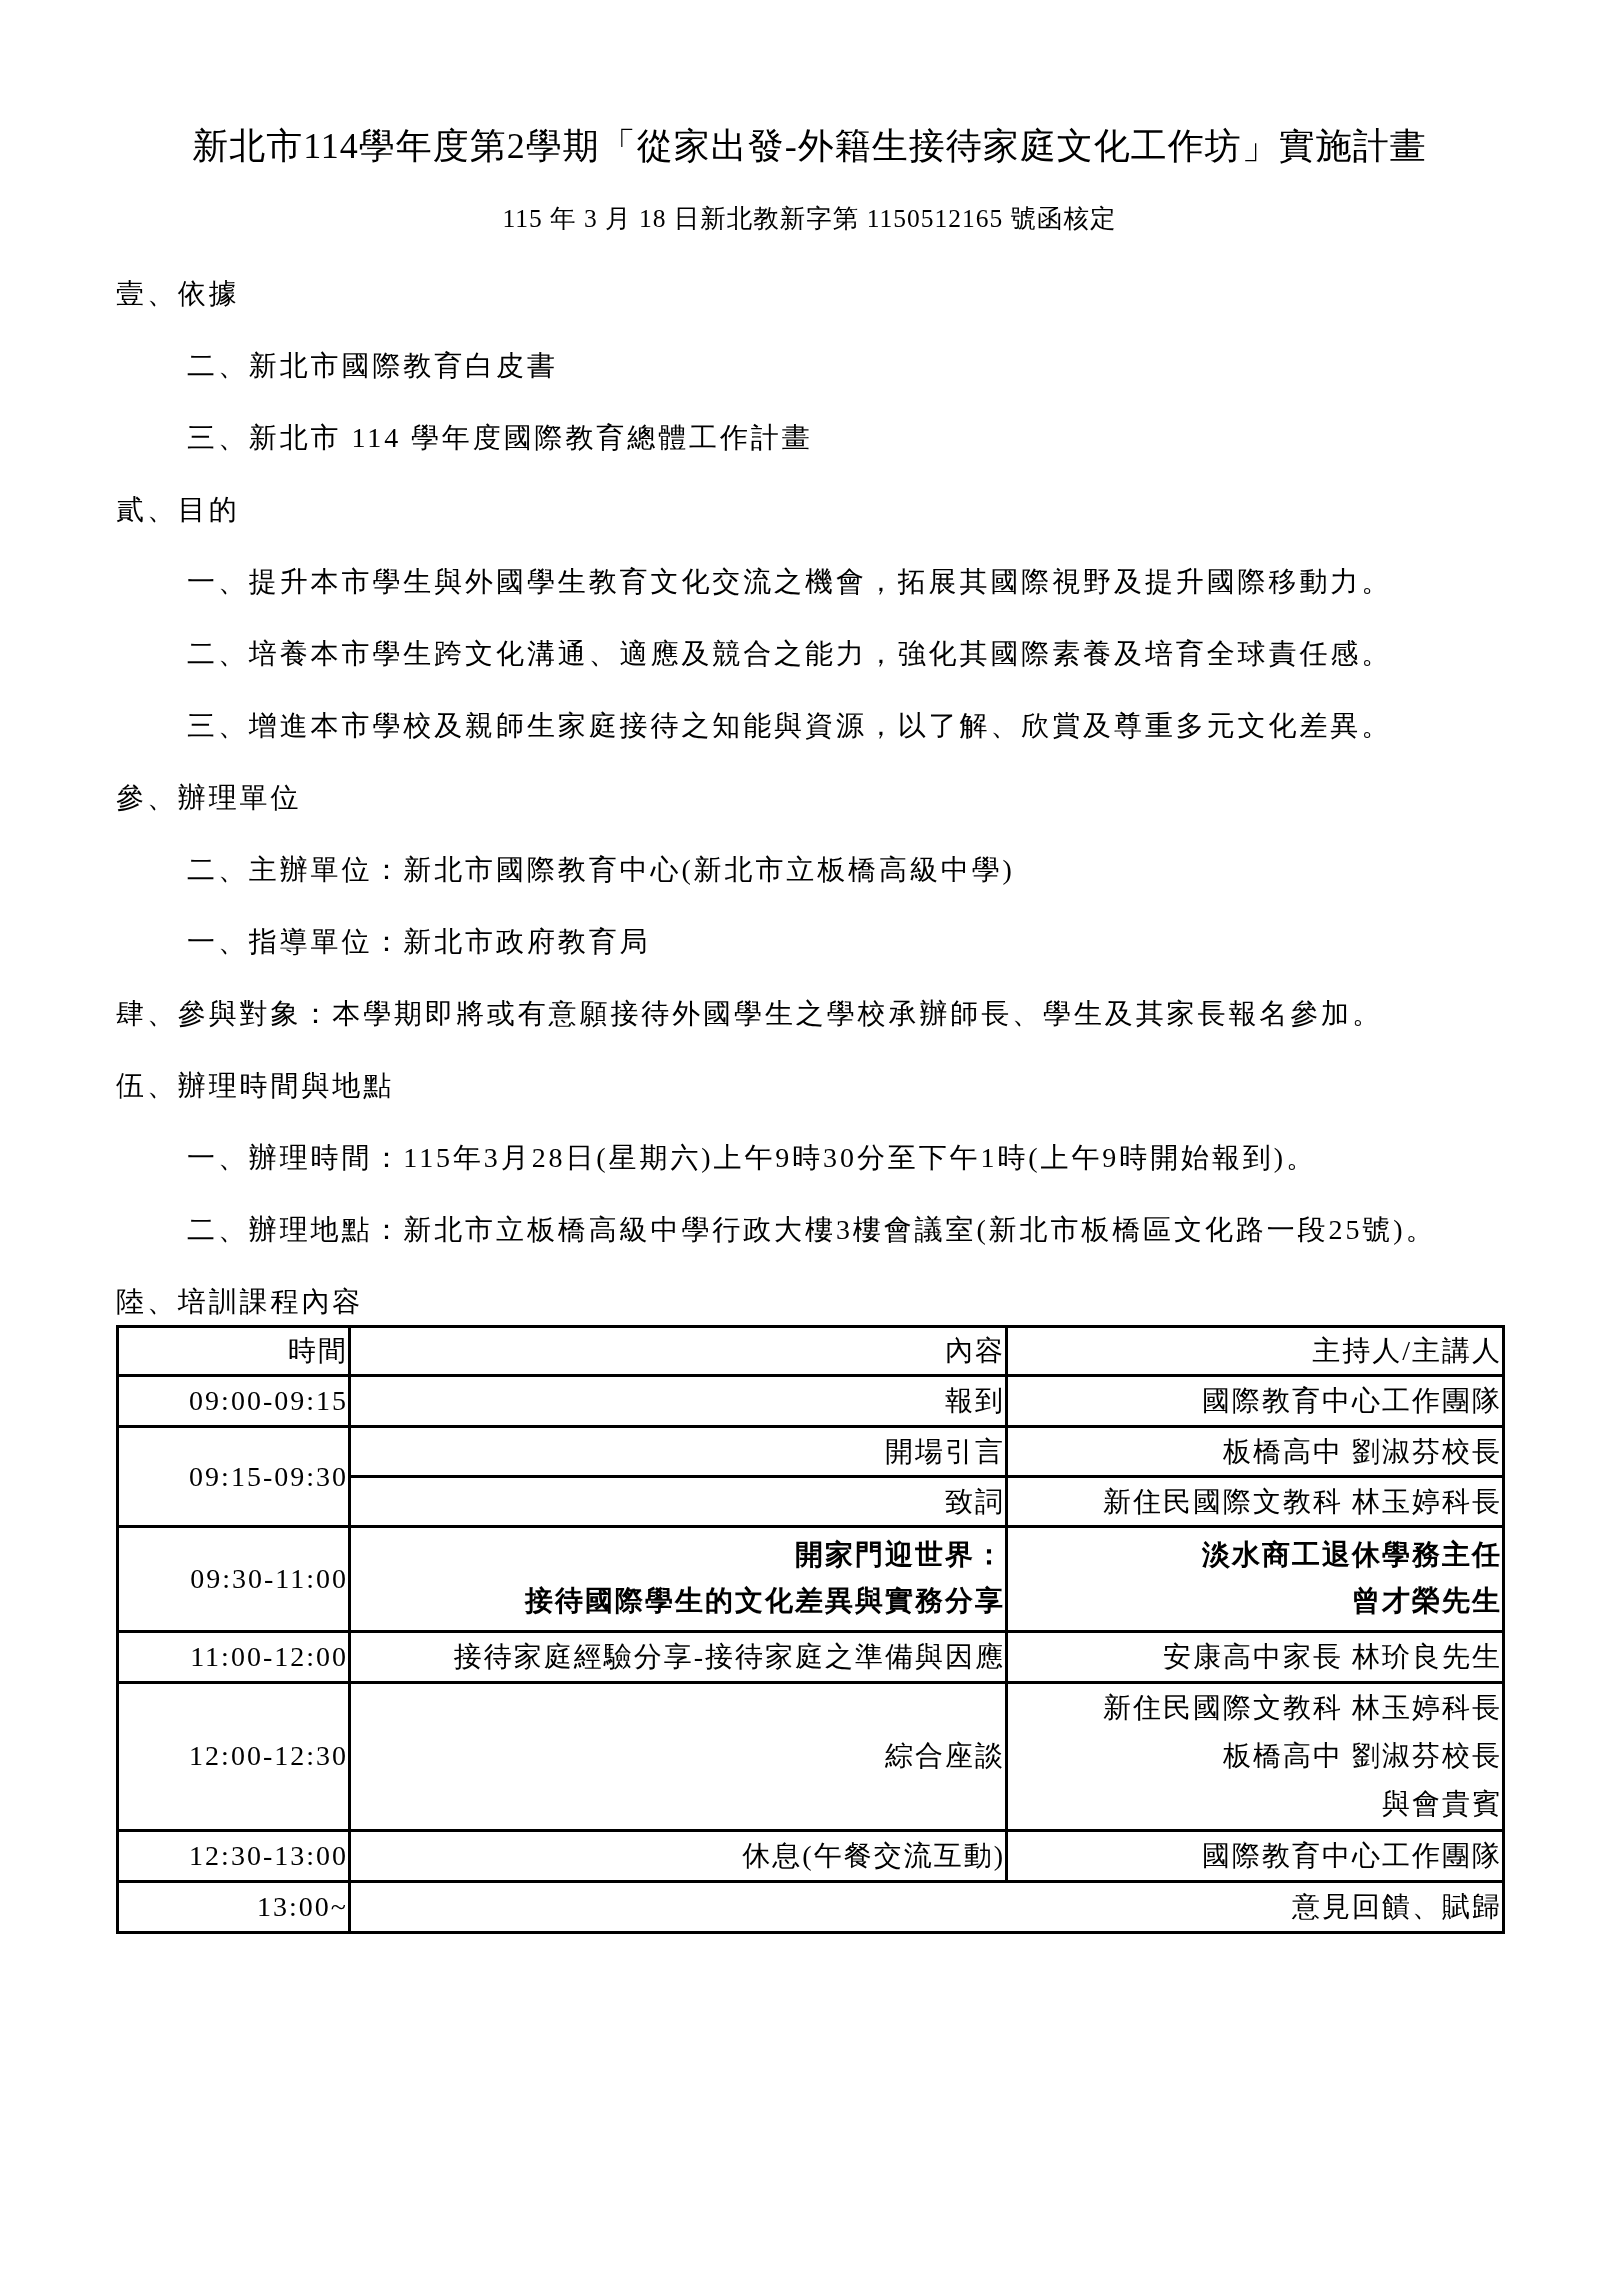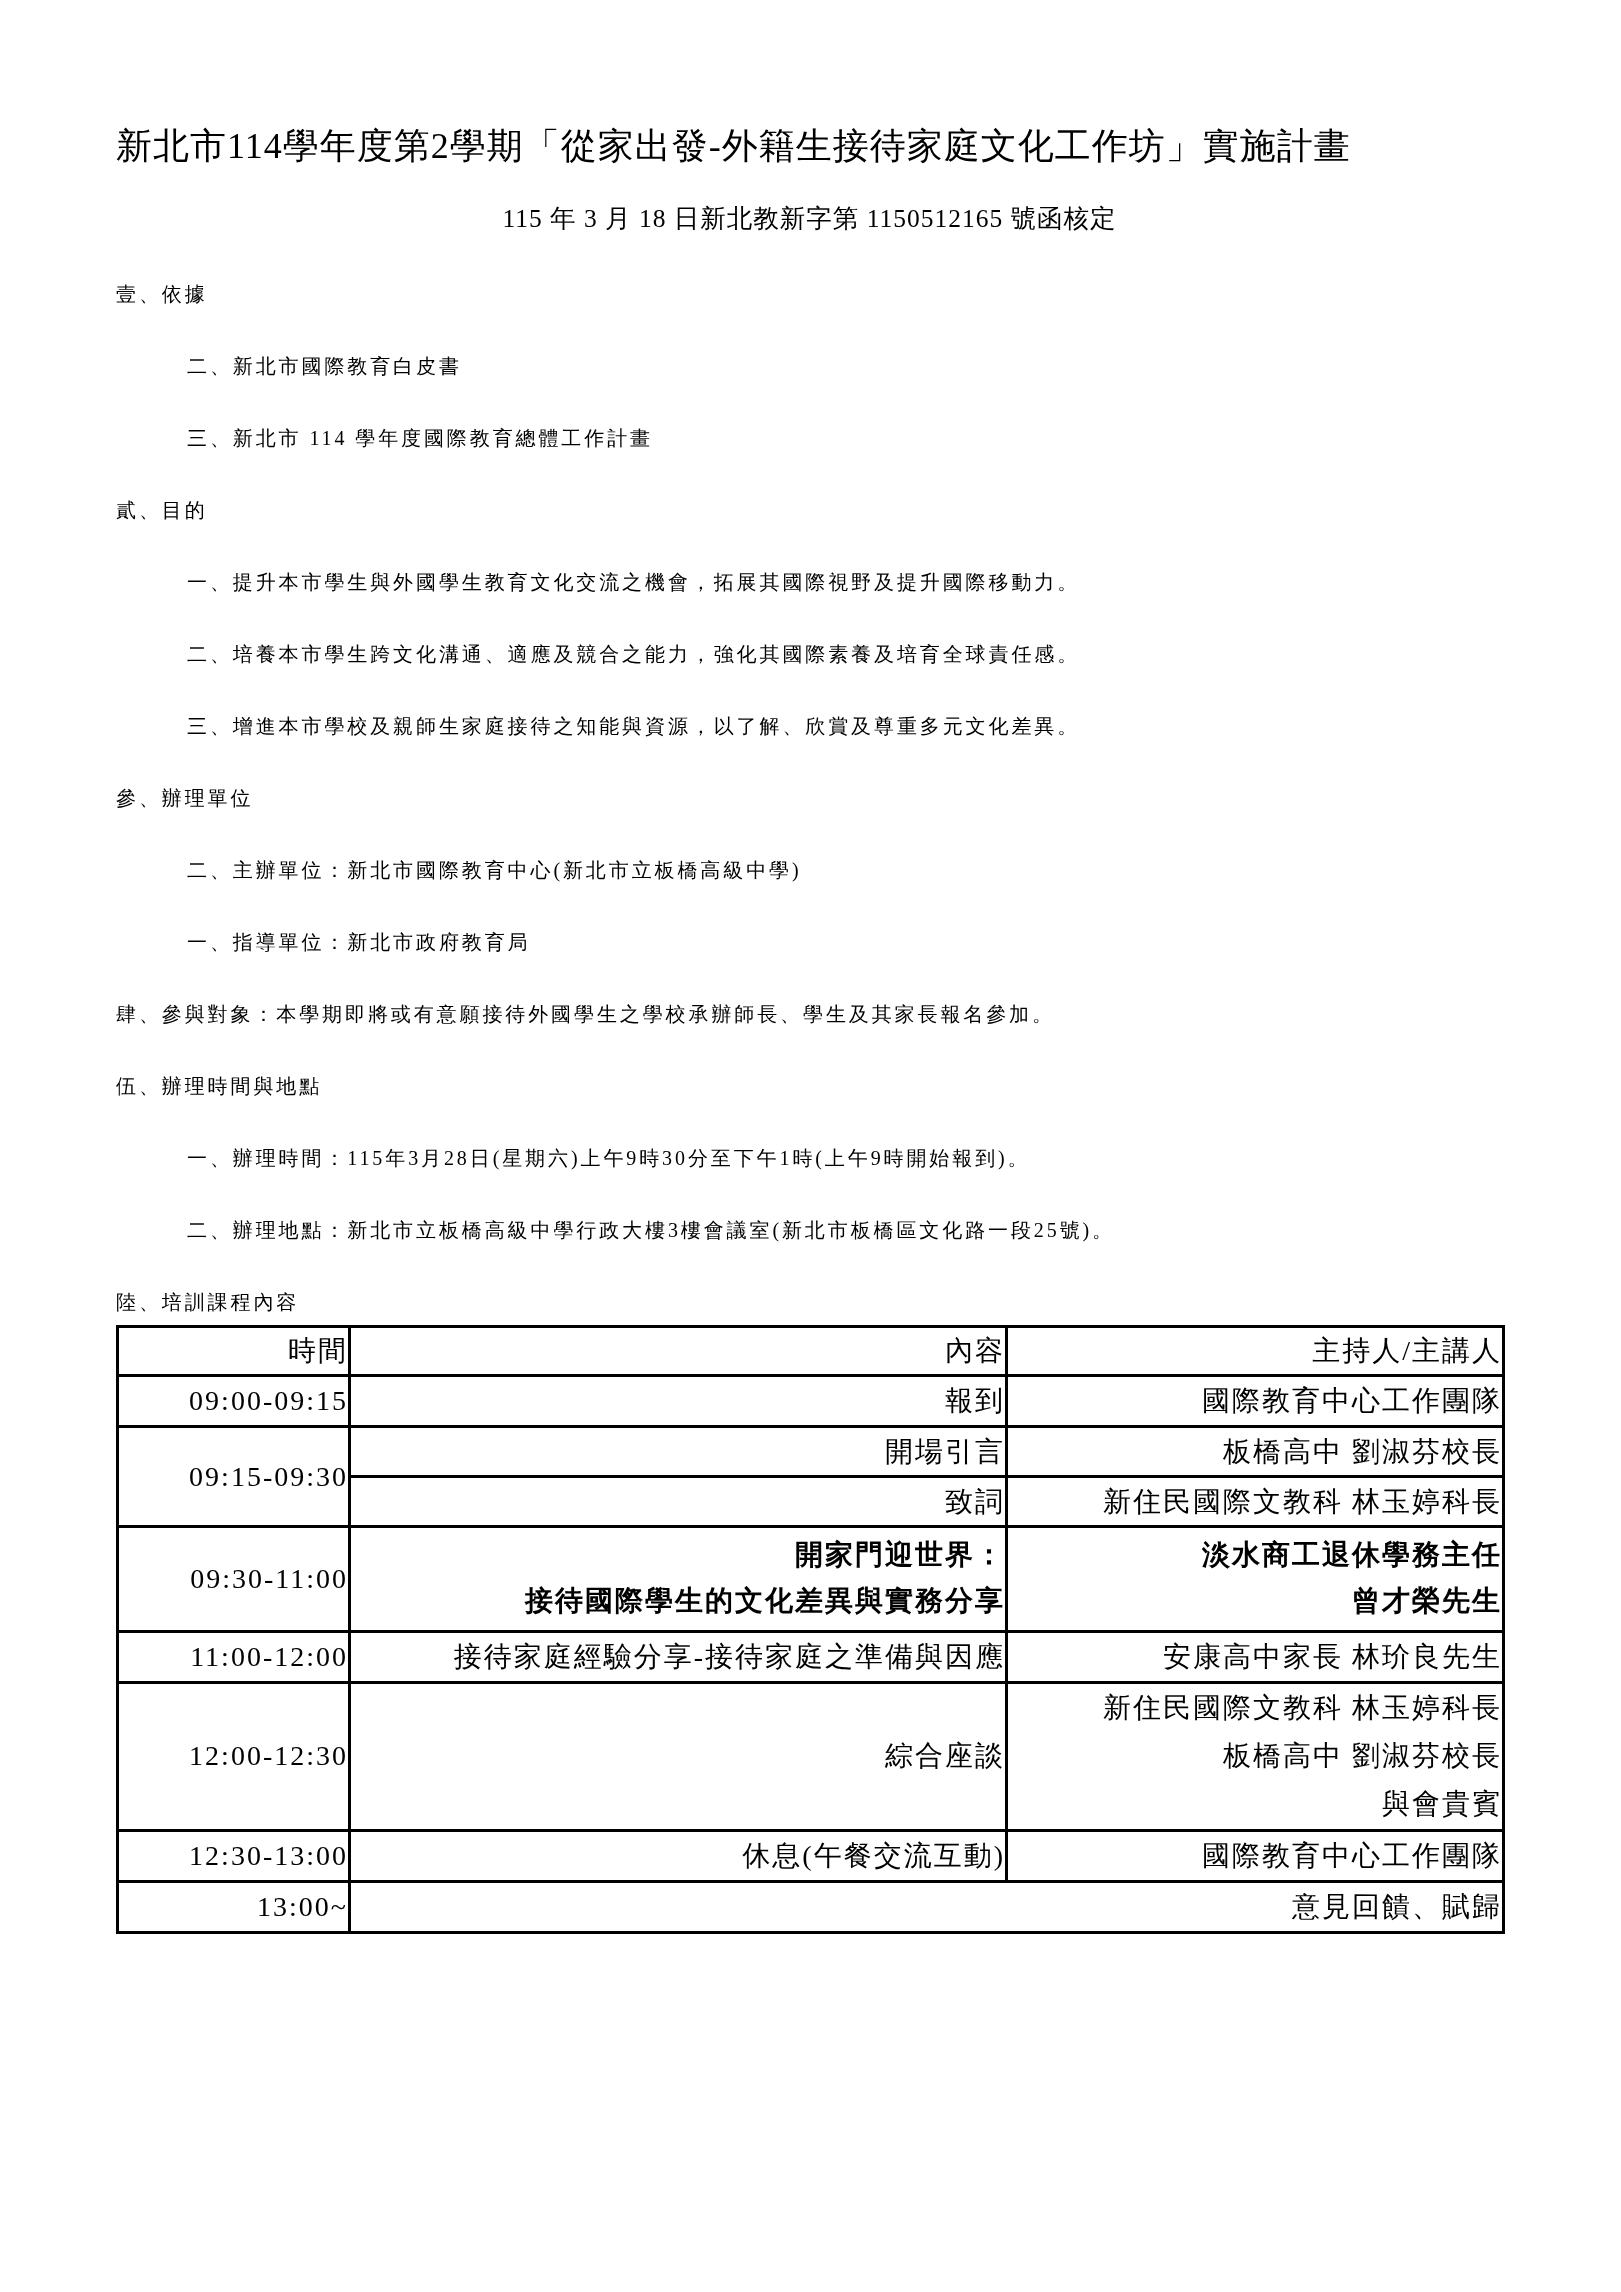--- a/index.html
+++ b/index.html
@@ -11,35 +11,35 @@
   }
   .page{
     box-sizing:border-box;
     width:1621px;height:2293px;
     padding:127px 118px 0 116px;
   }
   .doc-title{
     margin:0;
     font-size:36px;
     font-weight:400;
-    text-align:left;
+    text-align:center;
     letter-spacing:1px;
     white-space:nowrap;
     line-height:39px;
   }
   .approval{
     margin-top:35px;
     font-size:25.5px;
     text-align:center;
     letter-spacing:1px;
     white-space:nowrap;
   }
   .body-text{margin-top:43px;}
   .doc-line{
-    font-size:20px;
+    font-size:28px;
     line-height:30px;
     letter-spacing:2.9px;
     white-space:nowrap;
     margin:0 0 42px 0;
   }
   .doc-line.indent{padding-left:71px;}
   .doc-line.section-last{margin-bottom:8px;}
   table.schedule{
     border-collapse:collapse;
     table-layout:fixed;

